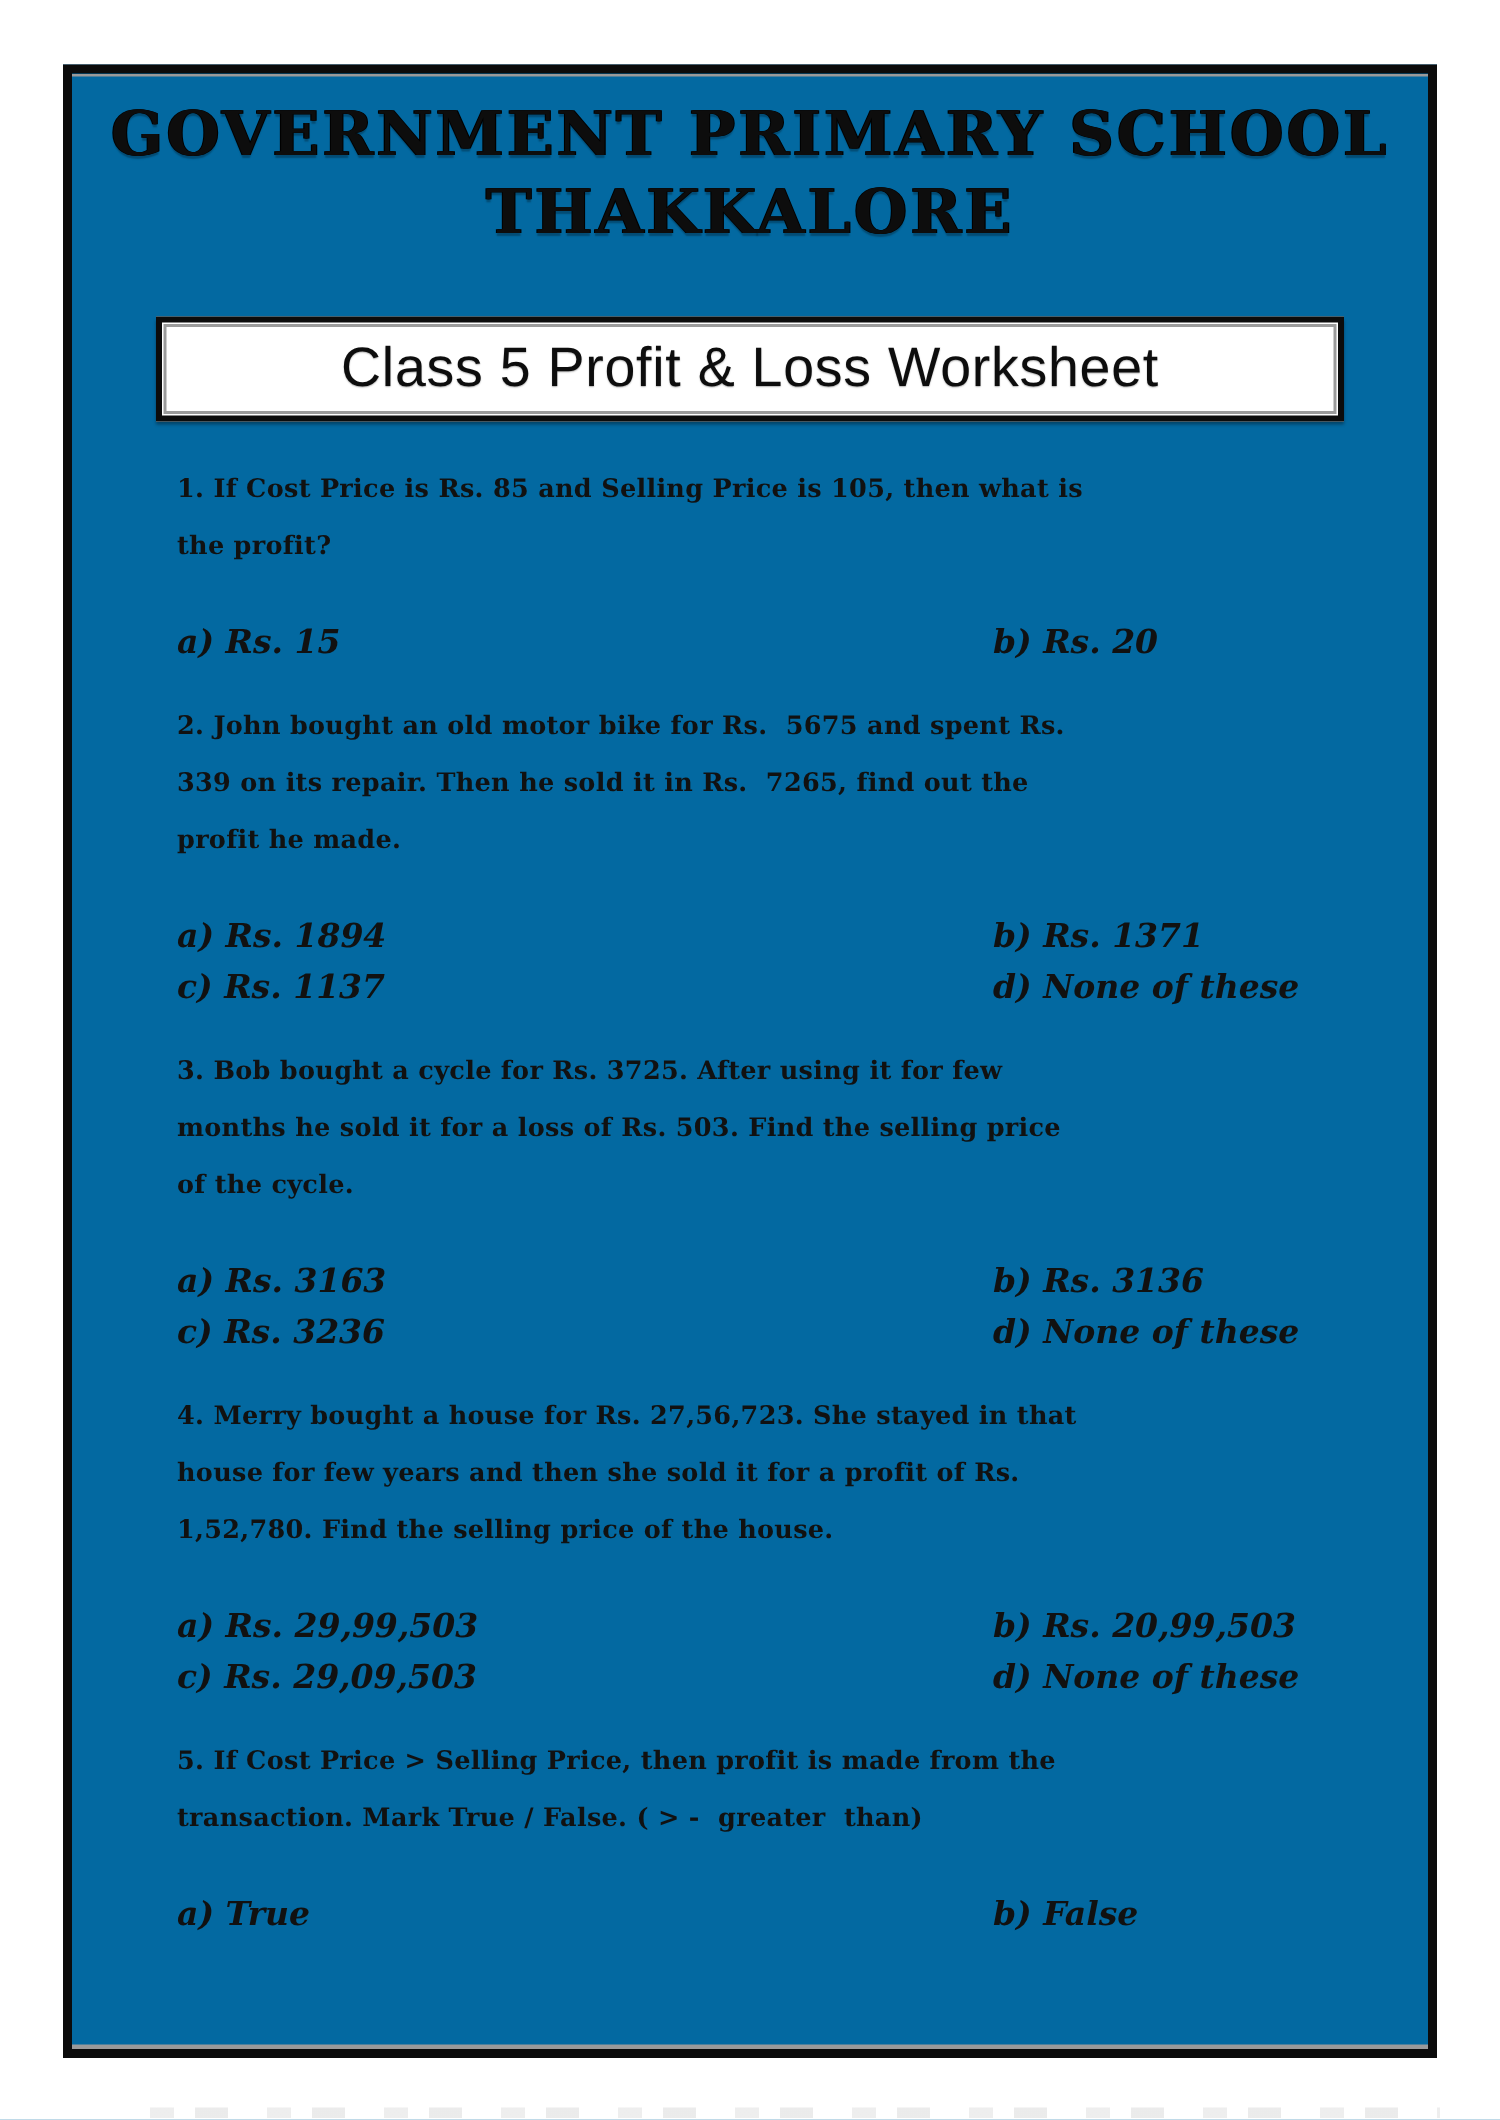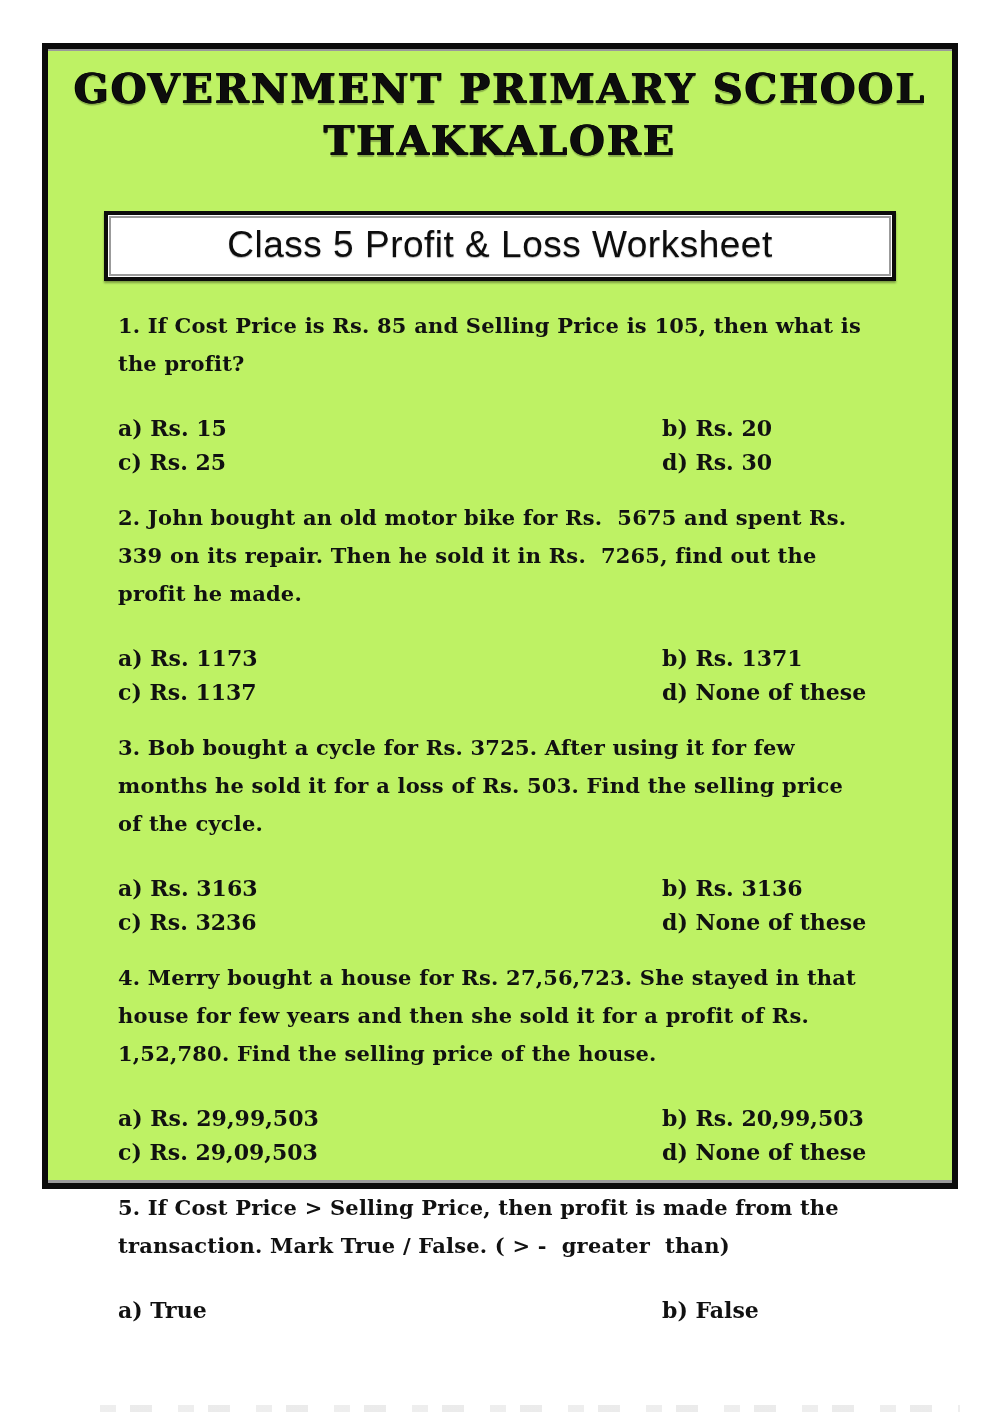--- a/index.html
+++ b/index.html
@@ -13,25 +13,25 @@
     position: relative;
     overflow: hidden;
     font-family: "DejaVu Serif", serif;
     color: #111;
   }
   .page-border {
     position: absolute;
     left: 42px;
     top: 43px;
     width: 916px;
-    height: 1146px;
+    height: 1329px;
     box-sizing: border-box;
     border: 6px solid #0b0b0b;
     box-shadow: inset 0 2px 0 #9a9a9a, inset 0 -3px 0 #9a9a9a;
-    background: #bef264;
+    background: #0369a1;
   }
   .school-name {
     margin-top: 14px;
     text-align: center;
     font-family: "DejaVu Serif", serif;
     font-weight: 700;
     font-size: 41px;
     line-height: 52px;
     letter-spacing: 2px;
     color: #0d0d0d;
@@ -64,28 +64,29 @@
     padding: 0 40px 0 70px;
   }
   .question {
     margin-top: 20px;
   }
   .question:first-of-type {
     margin-top: 26px;
   }
   .q-text {
     margin: 0;
-    font-size: 21px;
+    font-size: 17px;
     line-height: 38px;
     font-weight: 700;
     white-space: pre-wrap;
     letter-spacing: 0.2px;
   }
   .options {
     margin-top: 28px;
+    font-style: italic;
   }
   .opt-row {
     display: flex;
     font-size: 22px;
     line-height: 34px;
     font-weight: 700;
   }
   .opt-left {
     flex: 0 0 544px;
   }
@@ -123,34 +124,30 @@
   <div class="content">
 
     <section class="question">
       <p class="q-text">1. If Cost Price is Rs. 85 and Selling Price is 105, then what is
 the profit?</p>
       <div class="options">
         <div class="opt-row">
           <span class="opt-left">a) Rs. 15</span>
           <span class="opt-right">b) Rs. 20</span>
         </div>
-        <div class="opt-row">
-          <span class="opt-left">c) Rs. 25</span>
-          <span class="opt-right">d) Rs. 30</span>
-        </div>
       </div>
     </section>
 
     <section class="question">
       <p class="q-text">2. John bought an old motor bike for Rs.  5675 and spent Rs.
 339 on its repair. Then he sold it in Rs.  7265, find out the
 profit he made.</p>
       <div class="options">
         <div class="opt-row">
-          <span class="opt-left">a) Rs.  1173</span>
+          <span class="opt-left">a) Rs.  1894</span>
           <span class="opt-right">b) Rs. 1371</span>
         </div>
         <div class="opt-row">
           <span class="opt-left">c) Rs.  1137</span>
           <span class="opt-right">d) None of these</span>
         </div>
       </div>
     </section>
 
     <section class="question">

